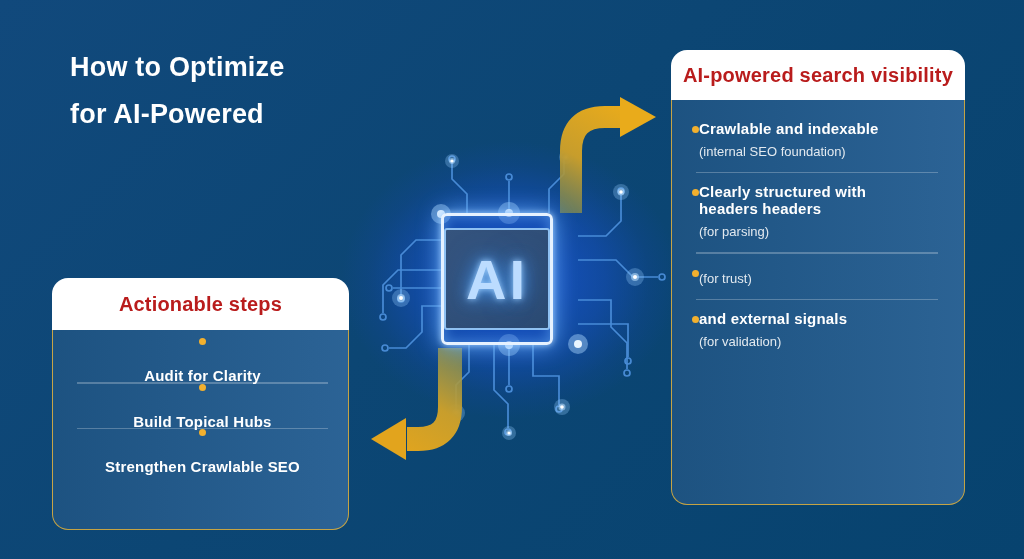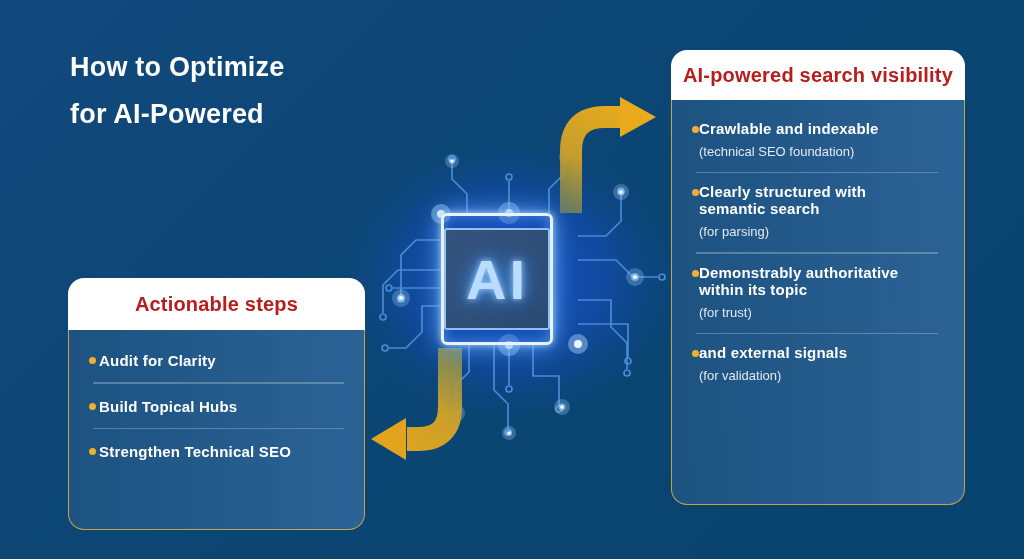--- a/index.html
+++ b/index.html
@@ -26,27 +26,27 @@
     background:#ffffff;border-radius:16px 16px 0 0;height:52px;
     display:flex;align-items:center;justify-content:center;
     color:#b91c1c;font-weight:700;font-size:20px;letter-spacing:.2px;
   }
   .card-body{
     box-sizing:border-box;
     background:linear-gradient(90deg,rgba(30,83,129,0.97),rgba(45,100,150,0.97));
     border:1px solid rgba(216,172,62,0.9);border-top:none;
     border-radius:0 0 16px 16px;
   }
-  .card-left{left:68px;top:278px;width:297px;}
+  .card-left{left:52px;top:278px;width:297px;}
   .card-left .card-body{height:200px;padding:8px 16px 8px 20px;}
   .card-right{left:671px;top:50px;width:294px;}
   .card-right .card-head{height:50px;}
   .card-right .card-body{min-height:405px;padding:10px 22px 10px 20px;}
 
-  .l-row{height:44px;display:flex;align-items:center;gap:3px;}
+  .l-row{height:44px;display:flex;align-items:center;gap:22px;flex-direction:column;}
   .sep{height:1px;background:rgba(255,255,255,0.25);margin:0 4px;}
   .bullet{width:7px;height:7px;border-radius:50%;background:#f2b02e;flex:0 0 auto;}
   .l-row .txt{color:#ffffff;font-size:15px;font-weight:700;letter-spacing:.2px;}
 
   .r-item{padding:10px 0 13px 0;display:flex;}
   .r-item .bullet{margin-top:6px;}
   .r-main{color:#ffffff;font-size:15px;line-height:17px;font-weight:700;letter-spacing:.2px;}
   .r-main span{display:block;}
   .r-note{color:rgba(255,255,255,0.87);font-size:13px;line-height:15px;font-weight:400;margin-top:7px;}
 
@@ -213,62 +213,58 @@
       </div>
       <div class="sep"></div>
       <div class="sep"></div>
       <div class="l-row">
         <span class="bullet"></span>
         <span class="txt">Build Topical Hubs</span>
       </div>
       <div class="sep"></div>
       <div class="l-row">
         <span class="bullet"></span>
-        <span class="txt">Strengthen Technical SEO</span>
+        <span class="txt">Strengthen Crawlable SEO</span>
       </div>
     </div>
   </div>
 
   <div class="card card-right">
     <div class="card-head">AI-powered search visibility</div>
     <div class="card-body">
 
       <div class="r-item">
         <span class="bullet"></span>
         <div>
           <div class="r-main">
             <span>Crawlable and indexable</span>
               <span></span>
           </div>
-          <div class="r-note">(technical SEO foundation)</div>
+          <div class="r-note">(internal SEO foundation)</div>
         </div>
       </div>
       <div class="sep"></div>
 
       <div class="r-item">
         <span class="bullet"></span>
         <div>
           <div class="r-main">
             <span>Clearly structured with</span>
-              <span>semantic search</span>
+              <span>headers headers</span>
           </div>
           <div class="r-note">(for parsing)</div>
         </div>
       </div>
       <div class="sep"></div>
 
       <div class="sep"></div>
 
       <div class="r-item">
         <span class="bullet"></span>
         <div>
-          <div class="r-main">
-            <span>Demonstrably authoritative</span>
-              <span>within its topic</span>
-          </div>
           <div class="r-note">(for trust)</div>
         </div>
       </div>
       <div class="sep"></div>
 
       <div class="r-item">
         <span class="bullet"></span>
         <div>
           <div class="r-main">
               <span>and external signals</span>

